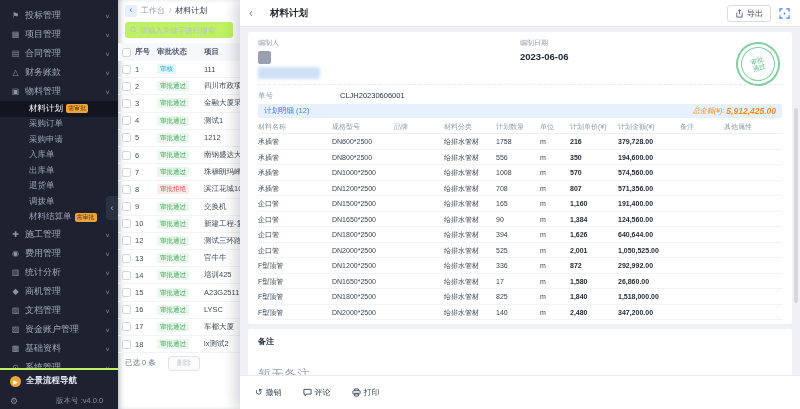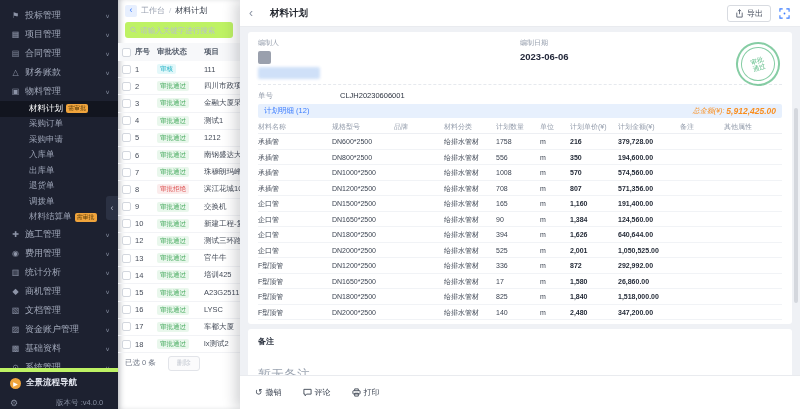--- a/index.html
+++ b/index.html
@@ -12,21 +12,21 @@
   #side-menu{position:absolute;top:6px;left:0;right:0;bottom:41px;overflow:hidden;}
   .sg{height:19px;display:flex;align-items:center;padding:0 8px 0 10px;color:#a2a9ba;cursor:pointer;}
   .sg-ic{width:11px;font-size:8px;color:#8d94a7;flex:none;text-align:center;}
   .sg-lb{flex:1;font-size:9px;margin-left:4px;white-space:nowrap;overflow:hidden;}
   .sg-ch{font-size:7px;color:#767d90;transform:scaleY(.8);}
   .ss{height:15.5px;display:flex;align-items:center;padding-left:29px;color:#99a0b2;font-size:8.5px;cursor:pointer;}
   .ss.on{background:#12151f;color:#fff;}
   .ss-lb{white-space:nowrap;}
   .ss-bd{margin-left:3px;background:#f0a43c;color:#593c09;font-size:6px;line-height:9px;padding:0 2px;border-radius:2px;flex:none;}
   .side-collapse{position:absolute;left:106px;top:196px;width:12px;height:24px;background:#2b3143;border-radius:3px 0 0 3px;display:flex;align-items:center;justify-content:center;color:#aeb4c4;font-size:9px;cursor:pointer;}
-  .side-footer{position:absolute;left:0;bottom:0;width:118px;height:41px;border-top:4px solid #bef264;}
+  .side-footer{position:absolute;left:0;bottom:0;width:118px;height:41px;border-top:2px solid #bef264;}
   .nav-row{height:22px;display:flex;align-items:center;padding-left:10px;cursor:pointer;}
   .nav-circle{width:11px;height:11px;border-radius:50%;background:#f0a43c;color:#fff;font-size:6px;display:flex;align-items:center;justify-content:center;flex:none;}
   .nav-lb{color:#e6e9f2;font-size:8.5px;margin-left:5px;font-weight:bold;white-space:nowrap;}
   .ver-row{height:18px;display:flex;align-items:center;padding-left:10px;color:#858d9f;}
   .gear{font-size:9px;}
   .ver-lb{font-size:7.5px;margin-left:38px;white-space:nowrap;}
 
   
   .list-panel{position:absolute;left:118px;top:0;width:122px;height:409px;background:#fff;box-shadow:inset 4px 0 6px -3px rgba(20,25,40,.35);}
   .crumb-row{height:21px;display:flex;align-items:center;padding-left:7px;gap:4px;}

